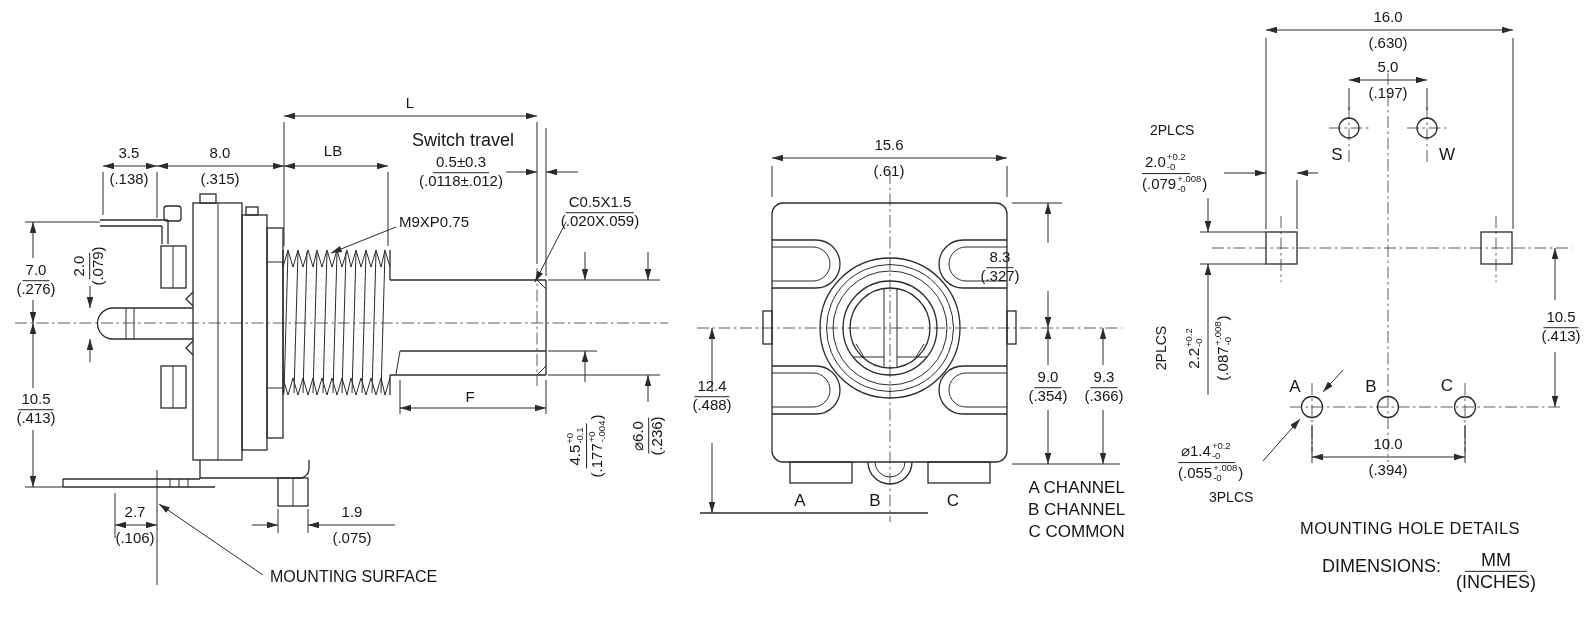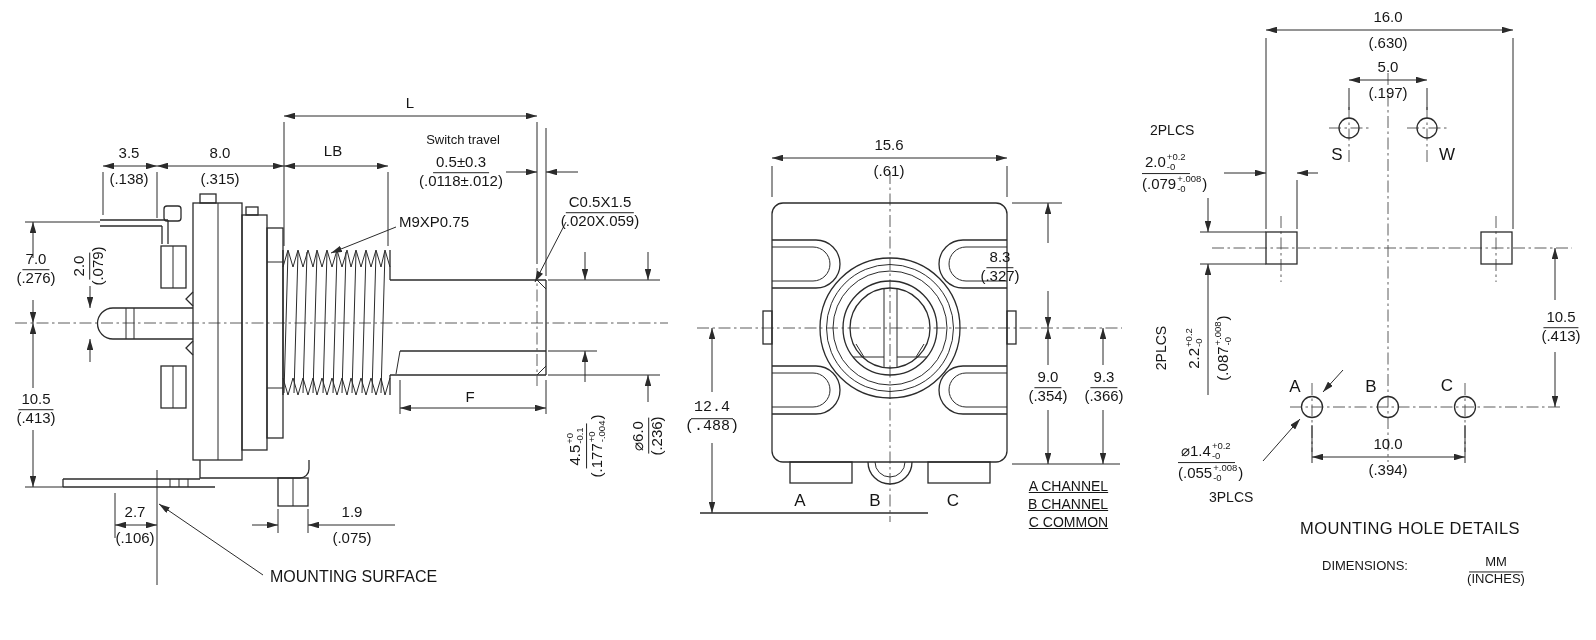--- a/index.html
+++ b/index.html
@@ -6,33 +6,33 @@
   #stage{position:relative;width:1596px;height:640px;background:#ffffff;
          font-family:"Liberation Sans",sans-serif;color:#161616;overflow:hidden;}
   #art{position:absolute;left:0;top:0;}
   .ln{stroke:#2b2b2b;stroke-width:1;fill:none;}
   .ln2{stroke:#2b2b2b;stroke-width:1.3;fill:none;}
   .cl{stroke:#4a4a4a;stroke-width:.9;fill:none;stroke-dasharray:12 3.5 2.5 3.5;}
   .lbl{position:absolute;font-size:15px;line-height:1.12;white-space:nowrap;
        transform:translate(-50%,-50%);text-align:center;}
   .tl{transform:translateY(-50%);text-align:left;}
   .rot{transform:translate(-50%,-50%) rotate(-90deg);}
-  .sm{font-size:13px;}
+  .sm{font-size:18px;}
   .md{font-size:14px;}
   .big{font-size:17px;}
   .ttl{font-size:16.5px;letter-spacing:.4px;}
   .frac{display:inline-flex;flex-direction:column;align-items:center;}
   .frac .mm{padding:0 3px;}
   .frac.bar .mm{border-bottom:1.4px solid #222;padding-bottom:1px;}
   .frac.gap{row-gap:9px;}
   .frac.left{align-items:flex-start;}
   .trow{display:inline-flex;align-items:center;}
   .tstk{display:inline-flex;flex-direction:column;font-size:9.5px;line-height:1.05;
         margin:0 1px;text-align:left;}
-  .legend{position:absolute;font-size:14px;line-height:1.3;text-align:right;text-decoration:underline;}
+  .legend{position:absolute;font-size:17px;line-height:1.3;text-align:center;}
 </style>
 </head>
 <body>
 
 <div id="stage">
 
 <svg id="art" width="1596" height="640" viewBox="0 0 1596 640">
   <defs>
     <marker id="arr" viewBox="0 0 10 6" refX="10" refY="3" markerWidth="11" markerHeight="6.6" orient="auto-start-reverse">
           <path d="M0,0 L10,3 L0,6 Z" fill="#2b2b2b"></path>
@@ -262,21 +262,21 @@
 <div class="lbl sm" style="left:463px;top:140px;">Switch travel</div>
 <div class="lbl frac bar" style="left:461px;top:172px;">
   <span class="mm">0.5±0.3</span>
       <span>(.0118±.012)</span>
     </div>
 <div class="lbl tl" style="left:399px;top:222px;">M9XP0.75</div>
 <div class="lbl frac bar" style="left:600px;top:212px;">
   <span class="mm">C0.5X1.5</span>
       <span>(.020X.059)</span>
     </div>
-<div class="lbl frac bar" style="left:36px;top:269px;">
+<div class="lbl frac bar" style="left:36px;top:280px;">
   <span class="mm">7.0</span>
       <span>(.276)</span>
     </div>
 <div class="lbl rot frac bar" style="left:89px;top:266px;">
   <span class="mm">2.0</span>
       <span>(.079)</span>
     </div>
 <div class="lbl frac bar" style="left:36px;top:409px;">
   <span class="mm">10.5</span>
       <span>(.413)</span>
@@ -322,21 +322,21 @@
       <span>(.327)</span>
     </div>
 <div class="lbl frac bar" style="left:1048px;top:387px;">
   <span class="mm">9.0</span>
       <span>(.354)</span>
     </div>
 <div class="lbl frac bar" style="left:1104px;top:387px;">
   <span class="mm">9.3</span>
       <span>(.366)</span>
     </div>
-<div class="lbl frac bar" style="left:712px;top:418px;font-family:Liberation Mono, monospace;">
+<div class="lbl frac bar" style="left:712px;top:396px;">
   <span class="mm">12.4</span>
       <span>(.488)</span>
     </div>
 <div class="lbl big" style="left:800px;top:501px;">A</div>
 <div class="lbl big" style="left:875px;top:501px;">B</div>
 <div class="lbl big" style="left:953px;top:501px;">C</div>
 <div class="legend" style="left:1028px;top:477px;">
   <div>A CHANNEL</div>
   <div>B CHANNEL</div>
   <div>C COMMON</div>

